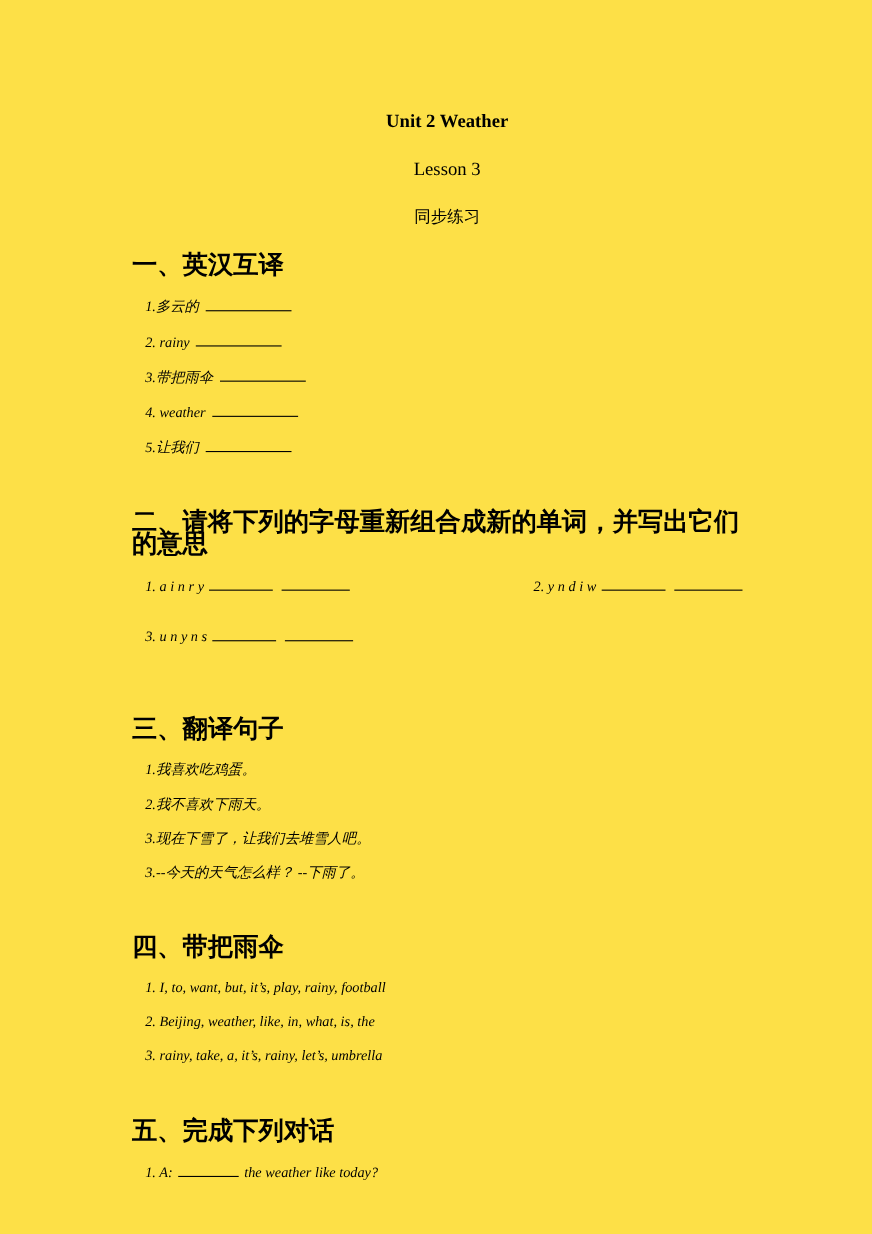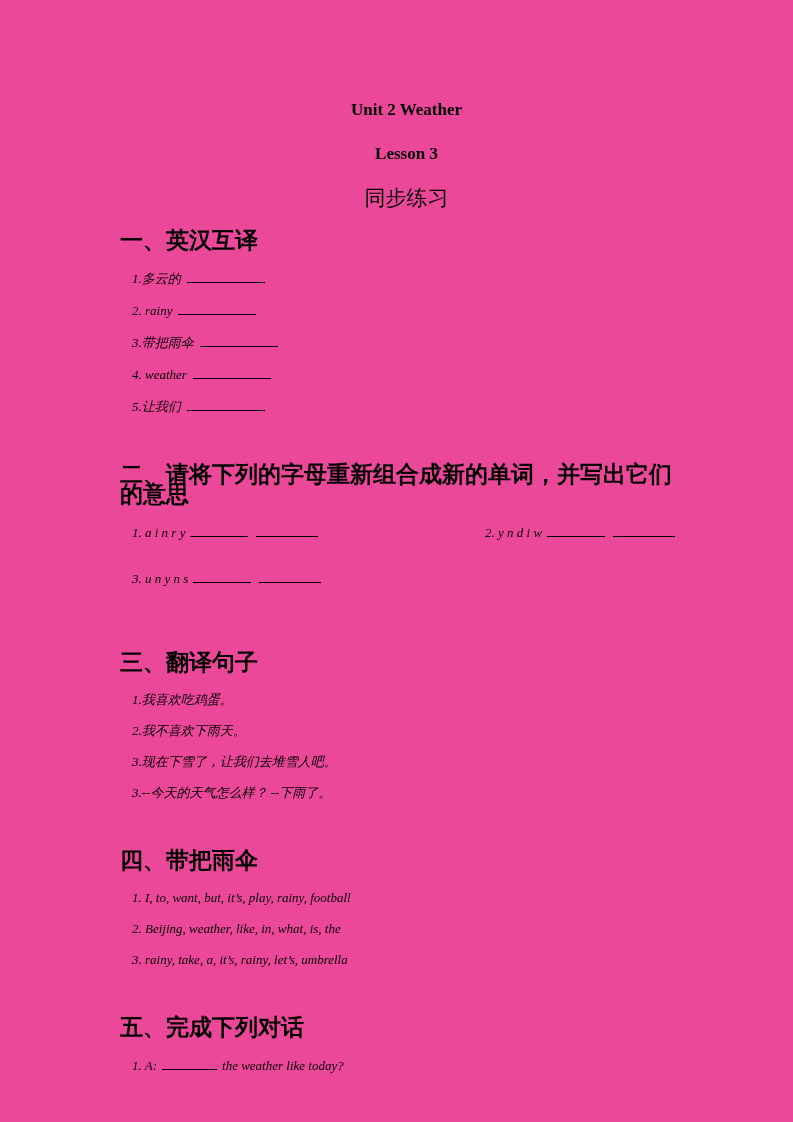--- a/index.html
+++ b/index.html
@@ -1,42 +1,42 @@
 <!DOCTYPE html>
 <html><head>
 <meta charset="utf-8">
 <style>
   html, body { margin: 0; padding: 0; background: #ffffff; }
   .page {
     position: relative;
     width: 793px;
     height: 1122px;
     margin: 0 auto;
-    background: #ec4899;
+    background: #fde047;
     color: #000000;
     font-family: "Liberation Serif", serif;
     box-sizing: border-box;
     padding: 100px 100px 0 120px;
     overflow: hidden;
   }
   .titles { text-align: center; }
   .doc-title {
     font-size: 17px;
     font-weight: bold;
     margin: 0 0 24px 0;
     line-height: 20px;
   }
   .doc-subtitle {
     font-size: 17px;
-    font-weight: bold;
+    font-weight: normal;
     margin: 0 0 24px 0;
     line-height: 20px;
   }
   .doc-exercise {
-    font-size: 21px;
+    font-size: 15px;
     font-weight: normal;
     margin: 4px 0 0 0;
     line-height: 20px;
   }
   .sec-heading {
     font-family: "Liberation Sans", sans-serif;
     font-size: 23px;
     font-weight: bold;
     line-height: 20px;
     margin: 50px 0 20px 0;

